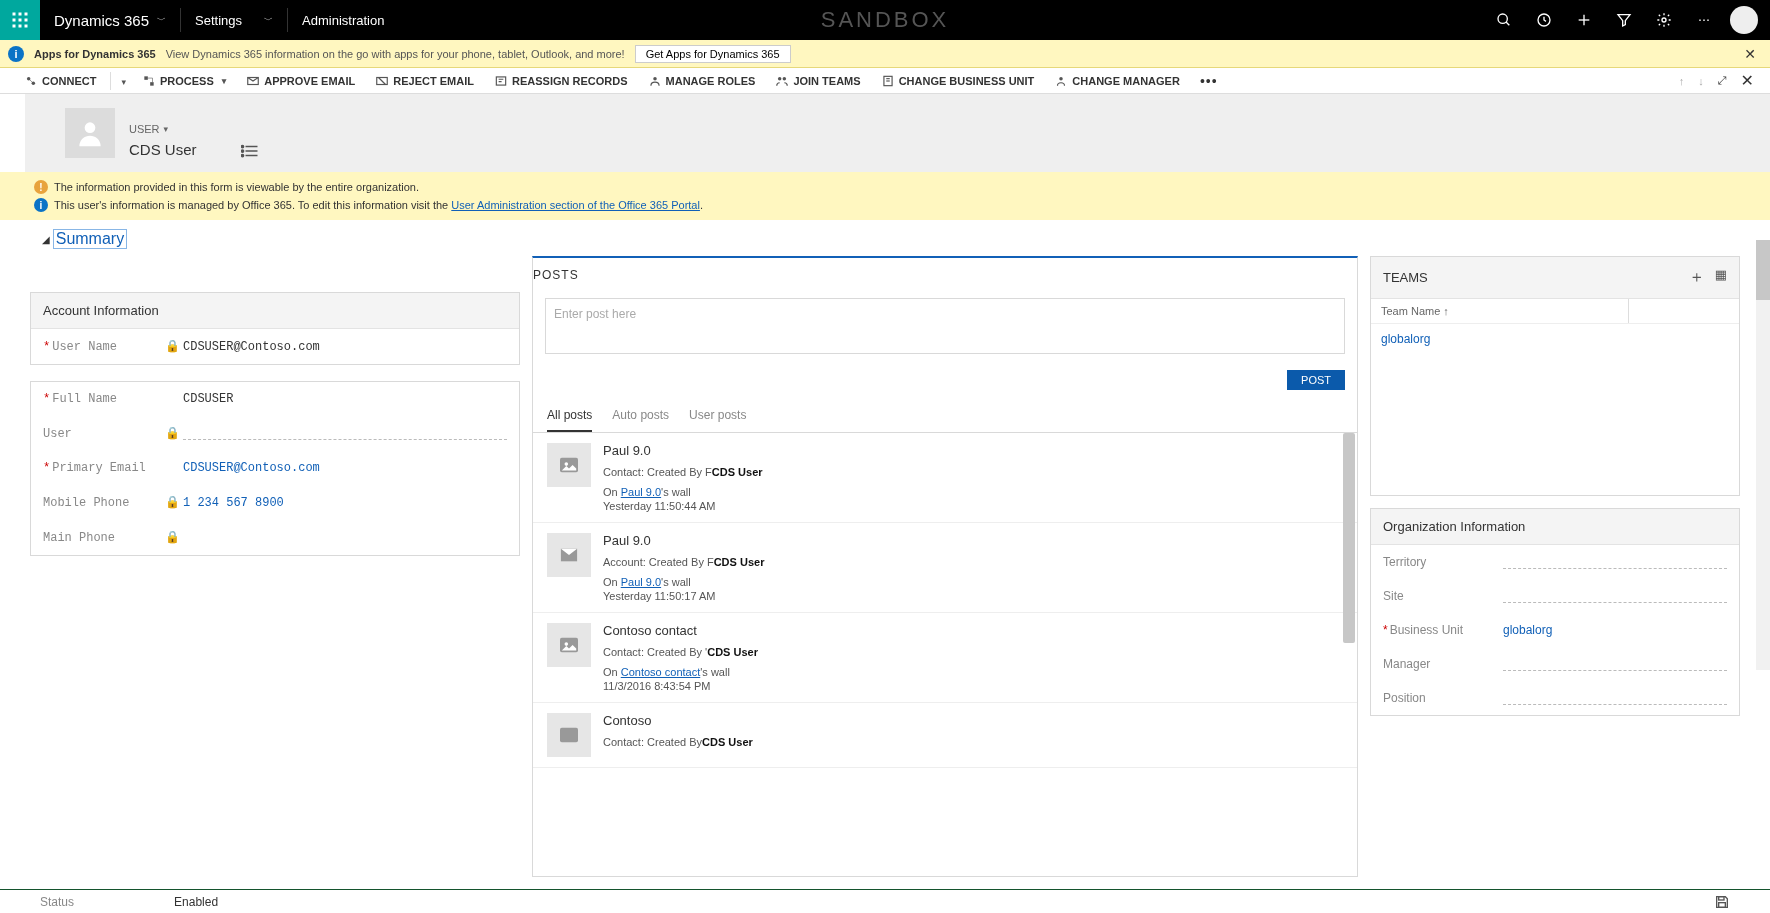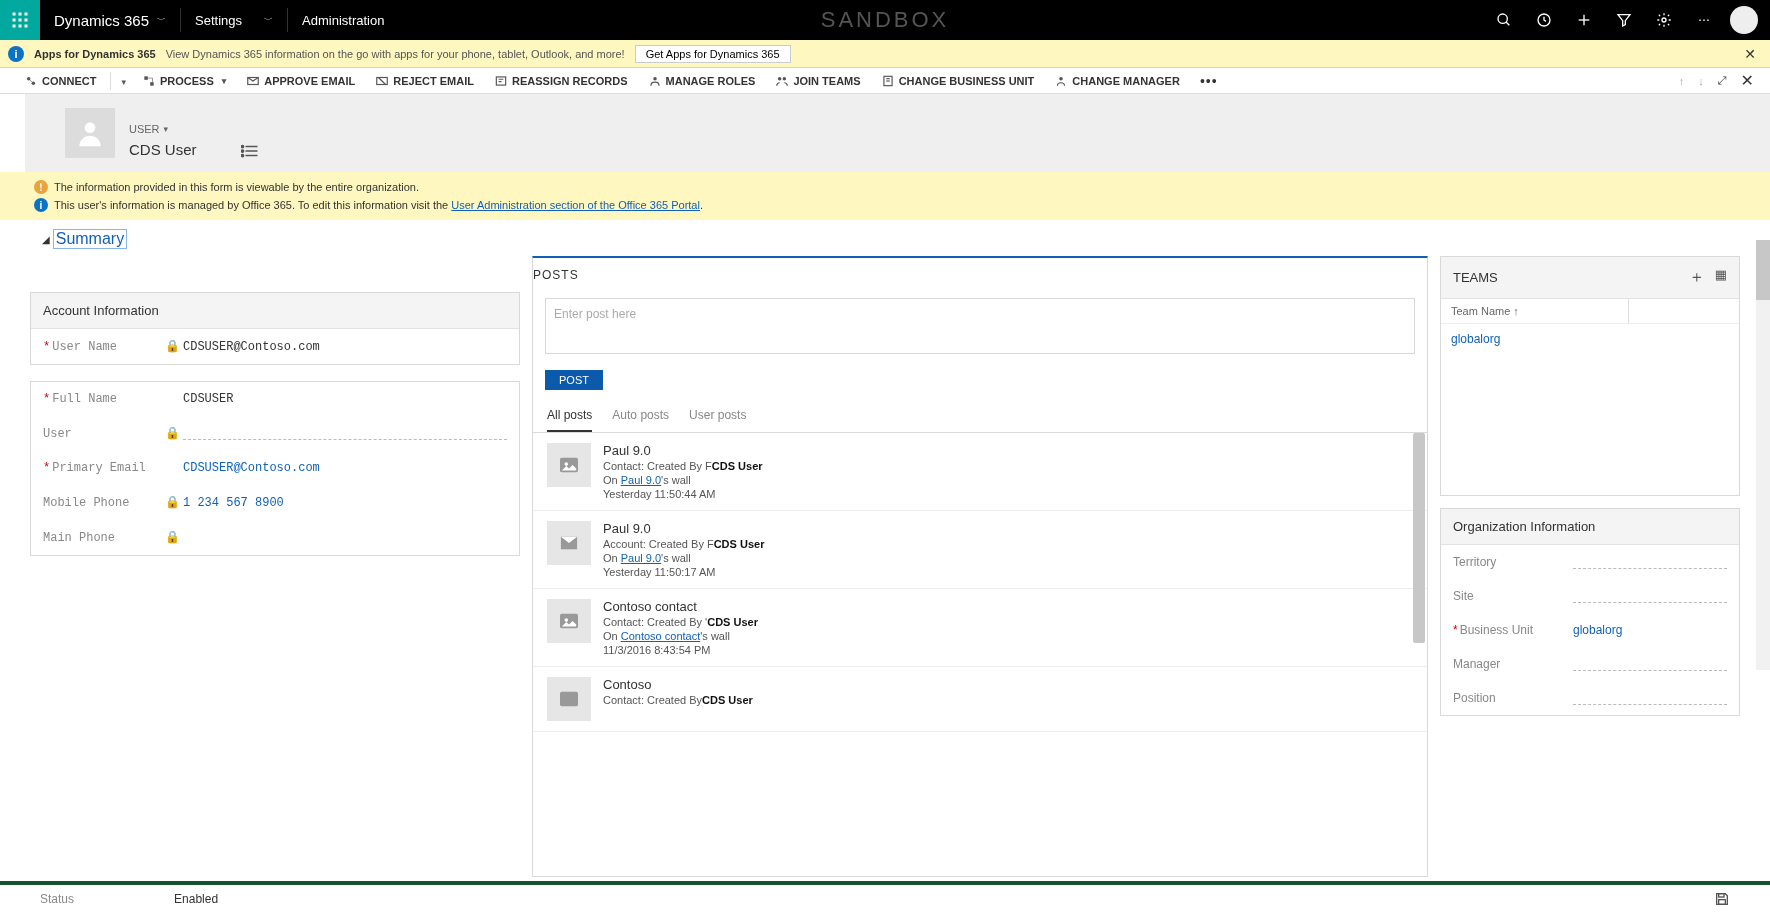--- a/index.html
+++ b/index.html
@@ -54,64 +54,64 @@
 .section-hd .txt { outline:1px solid #88b6e6; padding:0 2px;}
 
 .cols { display:flex; gap:12px; flex:1; overflow:hidden;}
 
 .card { border:1px solid #d9d9d9; background:#fff; }
 .cardhd { background:#f4f4f4; padding:10px 12px; font-size:13px; border-bottom:1px solid #e3e3e3; display:flex; align-items:center; }
 .cardhd .hdacts { margin-left:auto; display:flex; gap:10px; color:#555;}
 
 .left-col { width:490px; display:flex; flex-direction:column; gap:16px;margin-top:36px;}
 .mid-col { flex:1; display:flex; flex-direction:column; }
-.right-col { width:300px; display:flex; flex-direction:column; gap:12px;}
+.right-col { width:370px; display:flex; flex-direction:column; gap:12px;}
 
 .frow { display:flex; align-items:center; padding:10px 12px; font-size:12px;font-family:Liberation Mono, monospace;}
 .frow .flabel { width:120px; color:#888;}
 .frow .req { color:#c00; margin-right:2px;}
 .frow .lock { width:20px; color:#777; text-align:center;}
 .frow .fval { flex:1; color:#333;}
 .frow .fval.link { color:#1160b7;}
 .dash { color:#888; border-bottom:1px dashed #bbb; flex:1; height:1px; margin-top:12px;}
 
 
 .posts-card { border:1px solid #d9d9d9; border-top:2px solid #1160b7; flex:1; display:flex; flex-direction:column;}
 .posts-hd { text-align:left; font-size:12px; padding:10px 0; letter-spacing:1px;}
 .post-input { margin:6px 12px; border:1px solid #d9d9d9; height:56px; padding:8px; color:#aaa; font-size:12px;}
-.post-btn-row { display:flex; padding:10px 12px;}
+.post-btn-row { display:flex; justify-content:flex-end; padding:10px 12px;}
 .post-btn { background:#0b5aab; color:#fff; padding:4px 14px; font-size:11px;}
 .post-tabs { display:flex; gap:20px; padding:0 14px; border-bottom:1px solid #d9d9d9; font-size:12px;}
 .post-tabs .tab { padding:8px 0; color:#888;}
 .post-tabs .tab.active { color:#333; border-bottom:2px solid #333;}
 .post-list { flex:1; overflow-y:auto; position:relative; }
 .post-item { display:flex; gap:12px; padding:10px 14px; border-bottom:1px solid #eee;}
 .post-thumb { width:44px; height:44px; background:#e6e6e6; display:flex; align-items:center; justify-content:center; color:#888;}
 .post-body .title { font-size:13px; color:#333; font-weight:400;}
-.post-body .line { font-size:11px; color:#555; margin-top:2px;}
+.post-body .line { font-size:11px; color:#555; margin-top:8px;}
 .post-body .line b { color:#111;}
 .post-body .line a { color:#1160b7;}
 .post-body .ts { font-size:11px; color:#555; margin-top:2px;}
 .post-scroll-thumb { position:absolute; right:2px; top:0; width:12px; height:210px; background:#c7c7c7; border-radius:2px;}
 
 
 .teams-body { padding:0;}
 .teams-colhdr { display:flex; align-items:center; padding:6px 10px; font-size:11px; color:#666; border-bottom:1px solid #eee; position:relative;}
 .teams-colhdr .sortdiv { position:absolute; right:110px; top:0; bottom:0; width:1px; background:#ddd;}
 .team-row { padding:8px 10px; color:#1160b7; font-size:12px;}
 
 
 .orgrow { display:flex; align-items:center; padding:10px 12px; font-size:12px;}
 .orgrow .olabel { width:120px; color:#888;}
 .orgrow .oreq { color:#c00; margin-right:2px;}
 .orgrow .oval { flex:1;}
 .orgrow .oval.link { color:#1160b7;}
 
 
-.statusbar { position:absolute; bottom:0; left:0; right:0; height:32px; border-top:4px solid #14532d; display:flex; align-items:center; padding:0 40px; font-size:12px; color:#888; background:#fff;}
+.statusbar { position:absolute; bottom:0; left:0; right:0; height:24px; border-top:1px solid #14532d; display:flex; align-items:center; padding:0 40px; font-size:12px; color:#888; background:#fff;}
 .statusbar .sval { color:#333; margin-left:100px;}
 .statusbar .save-ic { margin-left:auto; }
 
 
 .page-scroll { position:absolute; right:0; top:240px; width:14px; height:430px; background:#f1f1f1;}
 .page-scroll .thumb { width:100%; height:60px; background:#c7c7c7;}
 
 .chev{font-size:9px;}
 svg{display:block;}
 </style>

